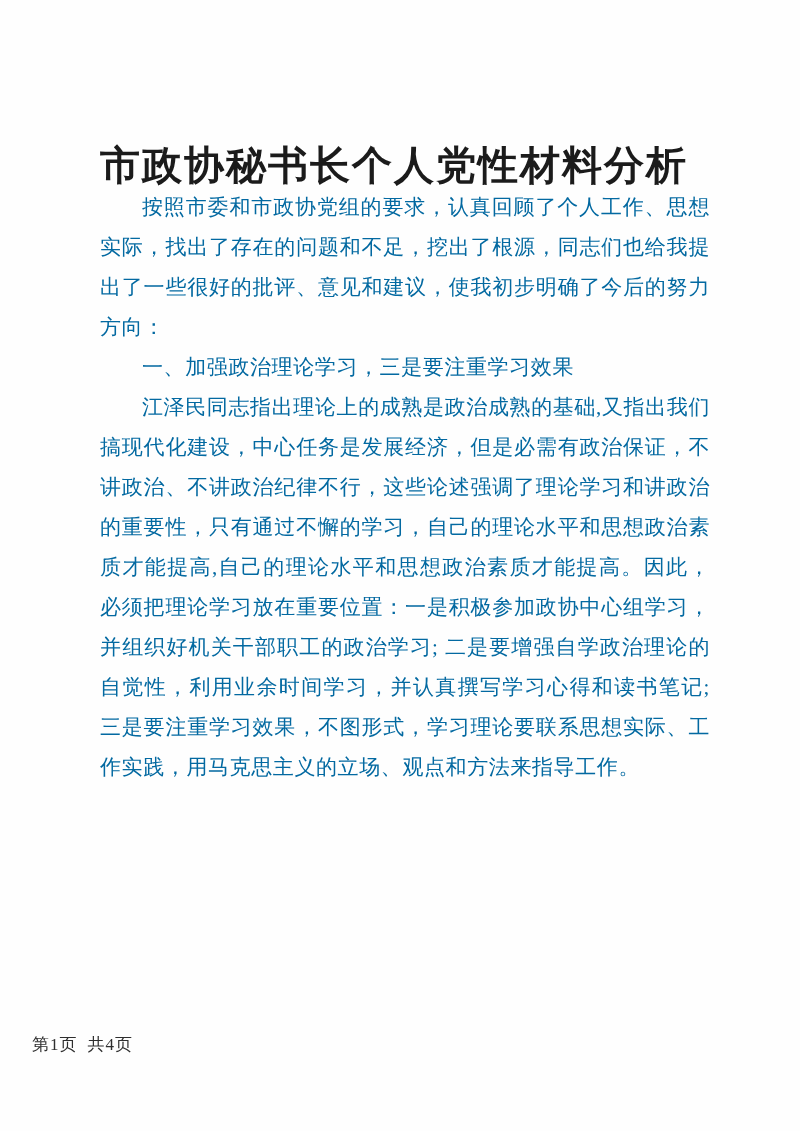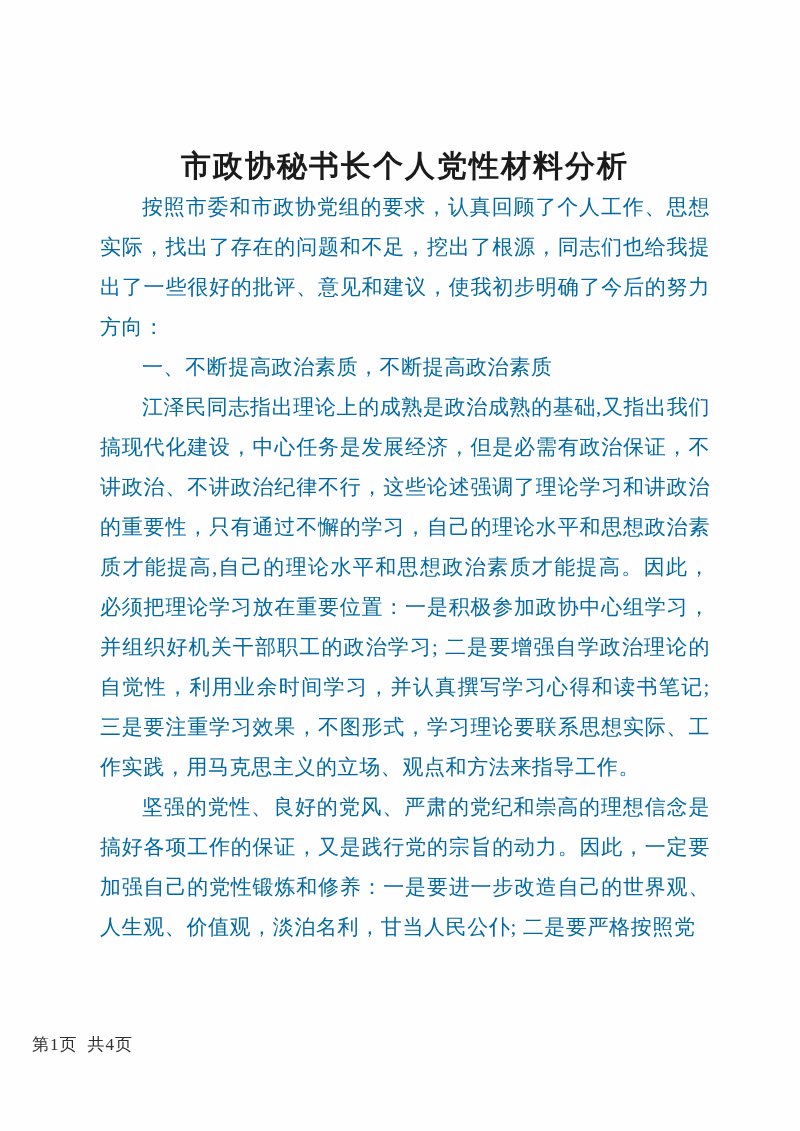--- a/index.html
+++ b/index.html
@@ -17,24 +17,23 @@
     font-family: "Liberation Serif", serif;
   }
   .doc {
     position: absolute;
     left: 100px;
     top: 145px;
     width: 610px;
   }
   .doc-title {
     margin: 0;
-    font-size: 30px;
+    font-size: 40px;
     line-height: 42px;
     font-weight: bold;
-    text-align: center;
     letter-spacing: 2px;
     color: #1b1b1b;
     white-space: nowrap;
   }
   .block {
     margin: 0;
     font-size: 21px;
     line-height: 40px;
     letter-spacing: 0.6px;
     color: #0369a1;
@@ -63,26 +62,25 @@
 <body>
 
 <div class="page">
 
   <div class="doc">
 
     <h1 class="doc-title">市政协秘书长个人党性材料分析</h1>
 
     <p class="block">按照市委和市政协党组的要求，认真回顾了个人工作、思想实际，找出了存在的问题和不足，挖出了根源，同志们也给我提出了一些很好的批评、意见和建议，使我初步明确了今后的努力方向：</p>
 
-    <p class="block">一、不断提高政治素质，不断提高政治素质</p>
+    <p class="block">一、加强政治理论学习，三是要注重学习效果</p>
 
     <p class="block">江泽民同志指出理论上的成熟是政治成熟的基础,又指出我们搞现代化建设，中心任务是发展经济，但是必需有政治保证，不讲政治、不讲政治纪律不行，这些论述强调了理论学习和讲政治的重要性，只有通过不懈的学习，自己的理论水平和思想政治素质才能提高,自己的理论水平和思想政治素质才能提高。因此，必须把理论学习放在重要位置：一是积极参加政协中心组学习，并组织好机关干部职工的政治学习; 二是要增强自学政治理论的自觉性，利用业余时间学习，并认真撰写学习心得和读书笔记; 三是要注重学习效果，不图形式，学习理论要联系思想实际、工作实践，用马克思主义的立场、观点和方法来指导工作。</p>
 
 
-    <p class="block">坚强的党性、良好的党风、严肃的党纪和崇高的理想信念是搞好各项工作的保证，又是践行党的宗旨的动力。因此，一定要加强自己的党性锻炼和修养：一是要进一步改造自己的世界观、人生观、价值观，淡泊名利，甘当人民公仆; 二是要严格按照党</p>
 
   </div>
 
   <div class="footer">
     <span>第1页</span><span class="sep"></span><span>共4页</span>
   </div>
 
 </div>
 
 </body></html>

